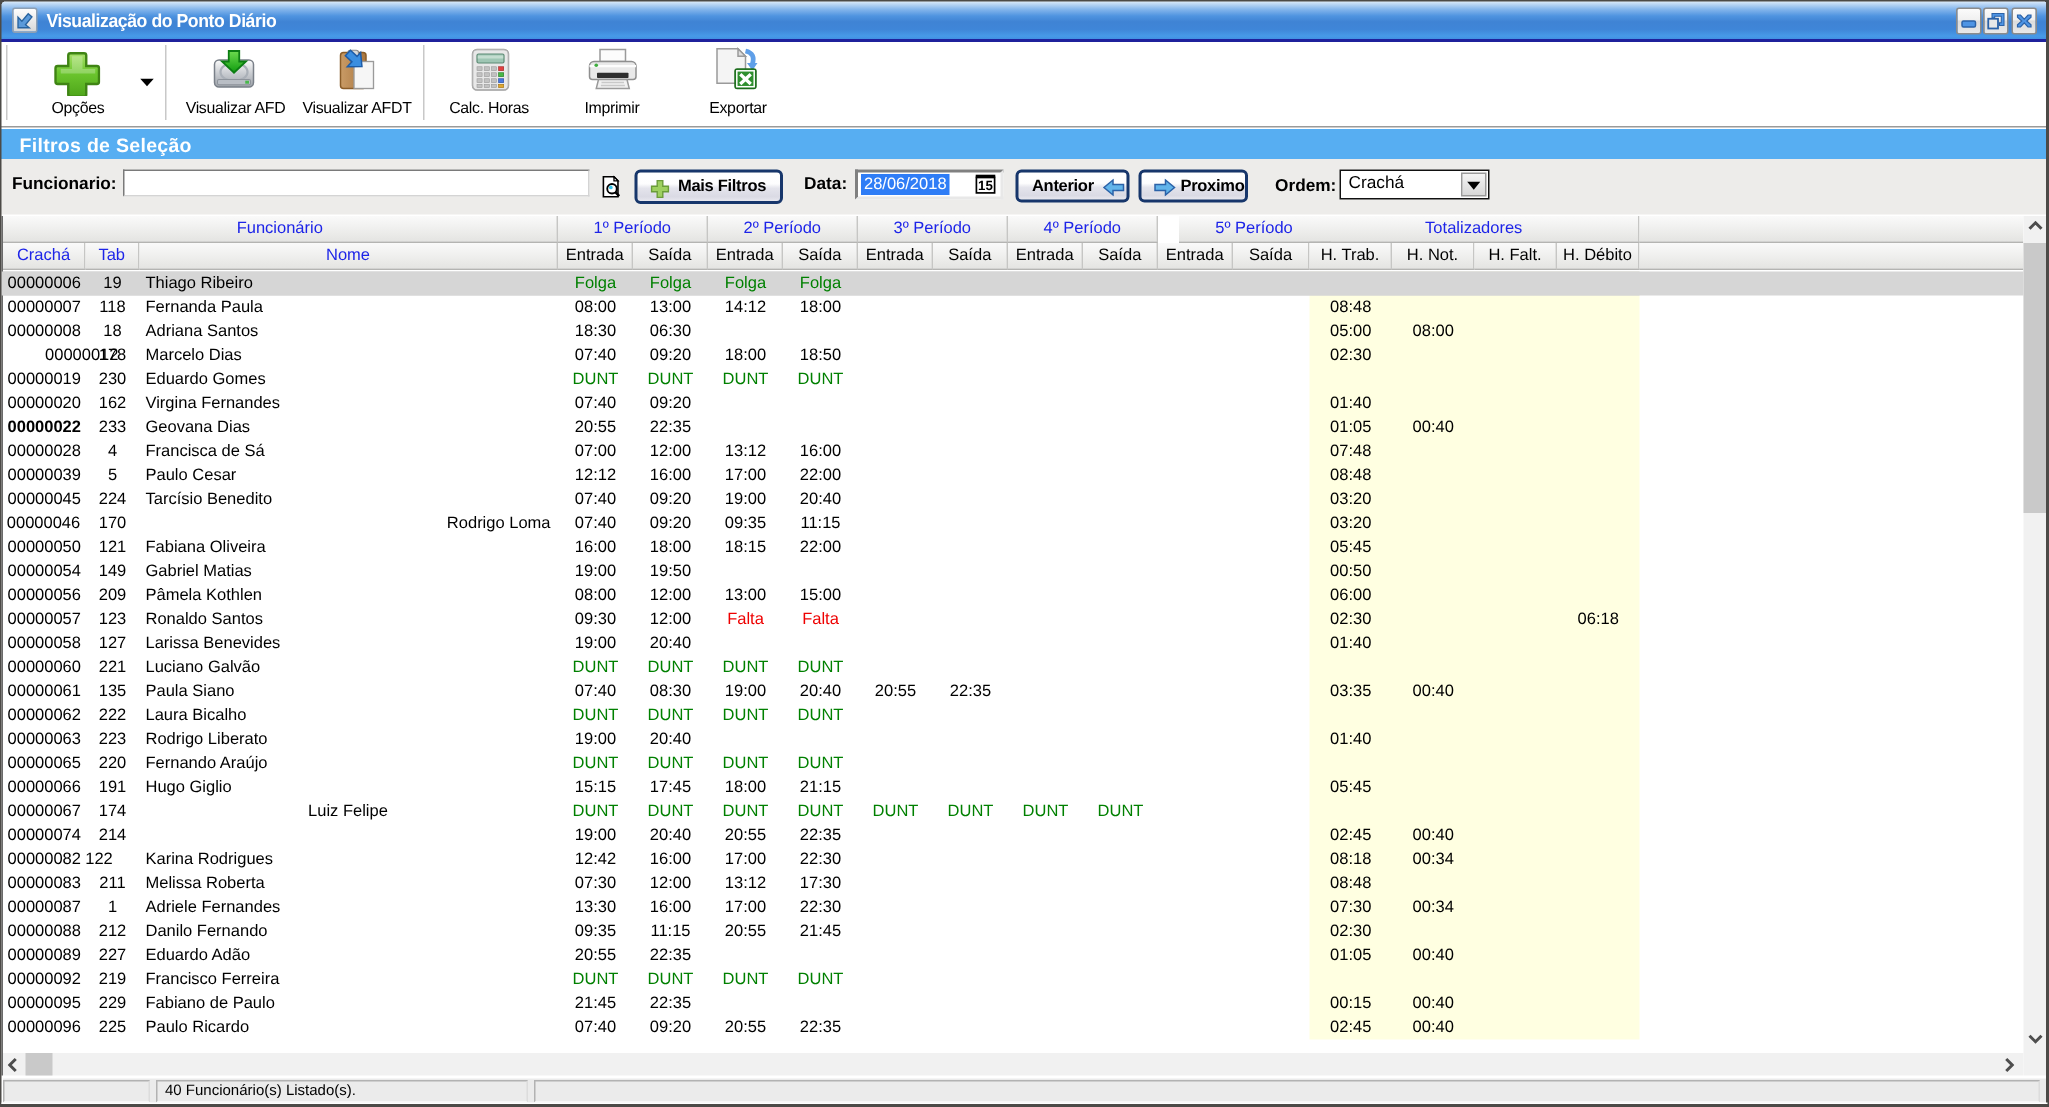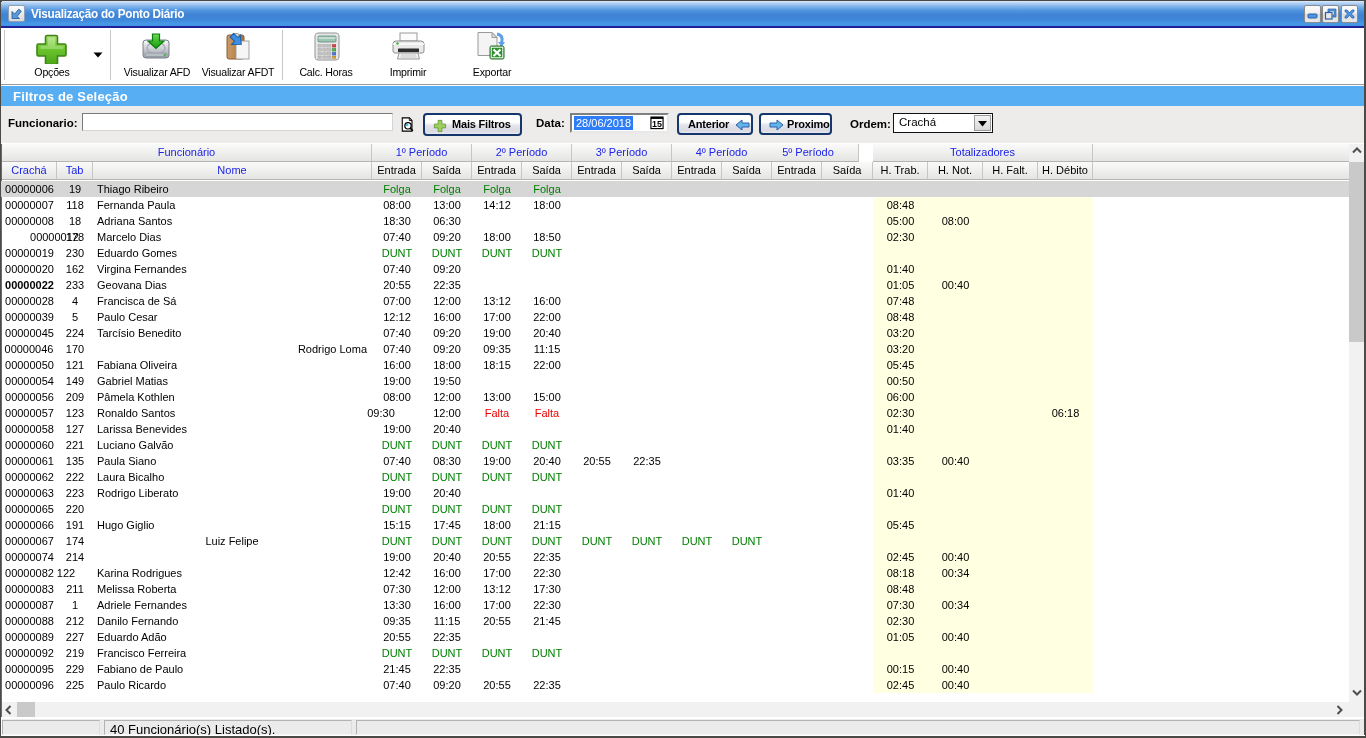--- a/index.html
+++ b/index.html
@@ -240,21 +240,21 @@
 </div>
 
 <div id="tleft" class="abs"></div>
 <div id="tablearea" class="abs">
 
  <div class="hcell hblue" style="left:0px;top:0px;width:370px">Funcionário</div>
  <div class="hcell hblue" style="left:370px;top:0px;width:100px">1º Período</div>
  <div class="hcell hblue" style="left:470px;top:0px;width:100px">2º Período</div>
  <div class="hcell hblue" style="left:570px;top:0px;width:100px">3º Período</div>
  <div class="hcell hblue" style="left:670px;top:0px;width:100px">4º Período</div>
- <div class="hcell hblue" style="left:756px;top:0px;width:101px">5º Período</div>
+ <div class="hcell hblue" style="left:784px;top:0px;width:101px">5º Período</div>
  <div class="hcell hblue" style="left:871px;top:0px;width:220px">Totalizadores</div>
  <div class="hcell" style="left:1091px;top:0px;width:256px;border-right:none"></div>
 
  <div class="hcell hblue" style="left:0px;top:18px;width:55px">Crachá</div>
  <div class="hcell hblue" style="left:55px;top:18px;width:36px">Tab</div>
  <div class="hcell hblue" style="left:91px;top:18px;width:279px">Nome</div>
  <div class="hcell" style="left:370px;top:18px;width:50px">Entrada</div>
  <div class="hcell" style="left:420px;top:18px;width:50px">Saída</div>
  <div class="hcell" style="left:470px;top:18px;width:50px">Entrada</div>
  <div class="hcell" style="left:520px;top:18px;width:50px">Saída</div>
@@ -402,21 +402,21 @@
         <i style="left:370px;width:54px;">08:00</i>
         <i style="left:420px;width:54px;">12:00</i>
         <i style="left:470px;width:54px;">13:00</i>
         <i style="left:520px;width:54px;">15:00</i>
         <i style="left:873.5px;width:54px;">06:00</i>
       </div>
 <div class="row" style="top:405px">
         <i style="left:2.5px;width:54px;">00000057</i>
         <i style="left:48px;width:54px;">123</i>
         <i style="left:97px;width:270px;text-align:left">Ronaldo Santos</i>
-        <i style="left:354px;width:54px;">09:30</i>
+        <i style="left:370px;width:54px;">09:30</i>
         <i style="left:420px;width:54px;">12:00</i>
         <i style="left:470px;width:54px;color:#ee0000;">Falta</i>
         <i style="left:520px;width:54px;color:#ee0000;">Falta</i>
         <i style="left:873.5px;width:54px;">02:30</i>
         <i style="left:1038.5px;width:54px;">06:18</i>
       </div>
 <div class="row" style="top:421px">
         <i style="left:2.5px;width:54px;">00000058</i>
         <i style="left:48px;width:54px;">127</i>
         <i style="left:97px;width:270px;text-align:left">Larissa Benevides</i>
@@ -459,20 +459,21 @@
         <i style="left:2.5px;width:54px;">00000063</i>
         <i style="left:48px;width:54px;">223</i>
         <i style="left:97px;width:270px;text-align:left">Rodrigo Liberato</i>
         <i style="left:370px;width:54px;">19:00</i>
         <i style="left:420px;width:54px;">20:40</i>
         <i style="left:873.5px;width:54px;">01:40</i>
       </div>
 <div class="row" style="top:501px">
         <i style="left:2.5px;width:54px;">00000065</i>
         <i style="left:48px;width:54px;">220</i>
+        <i style="left:97px;width:270px;text-align:left">Fernando Araújo</i>
         <i style="left:370px;width:54px;color:#008000;">DUNT</i>
         <i style="left:420px;width:54px;color:#008000;">DUNT</i>
         <i style="left:470px;width:54px;color:#008000;">DUNT</i>
         <i style="left:520px;width:54px;color:#008000;">DUNT</i>
       </div>
 <div class="row" style="top:517px">
         <i style="left:2.5px;width:54px;">00000066</i>
         <i style="left:48px;width:54px;">191</i>
         <i style="left:97px;width:270px;text-align:left">Hugo Giglio</i>
         <i style="left:370px;width:54px;">15:15</i>
@@ -602,21 +603,21 @@
       </svg>
  <div class="abs" style="left:15px;top:0px;width:18px;height:15px;background:#c9c9c9"></div>
  <svg class="abs" style="left:1334px;top:3px" width="7" height="10" viewBox="0 0 7 10">
         <path d="M1.5 1 L5.5 5 L1.5 9" fill="none" stroke="#4e4e4e" stroke-width="2"></path>
       </svg>
 </div>
 
 <div id="status" class="abs">
  <div class="panel" style="left:0px;width:98px"></div>
  <div class="panel" style="left:102px;width:248px">
-        <span style="position:absolute;left:5px;top:1px;font-size:13px">40 Funcionário(s) Listado(s).</span>
+        <span style="position:absolute;left:5px;top:1px;font-size:10px">40 Funcionário(s) Listado(s).</span>
       </div>
  <div class="panel" style="left:354px;width:1004px"></div>
 </div>
 
 <div id="bl" class="abs"></div>
 <div id="br" class="abs"></div>
 <div id="bb" class="abs"></div>
 <div id="bwhite" class="abs"></div>
 
 </div>

